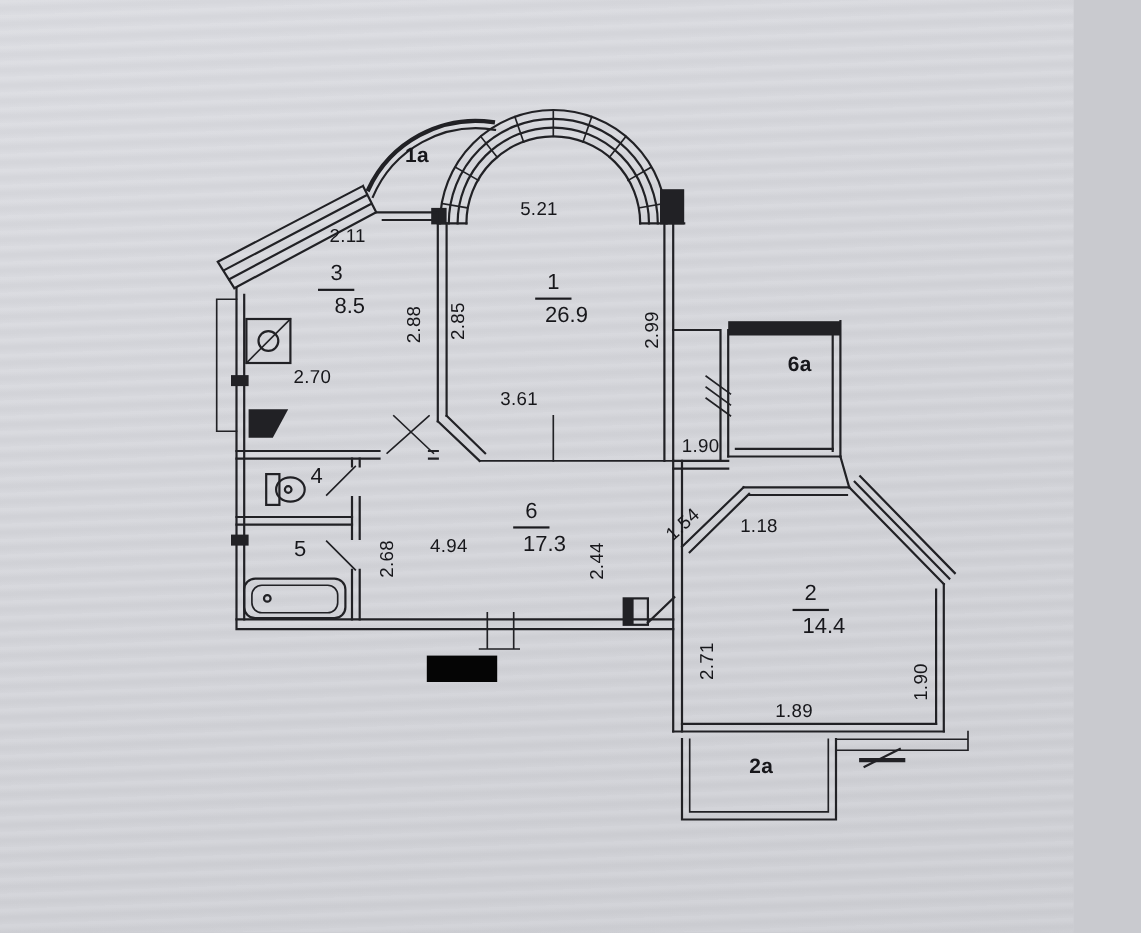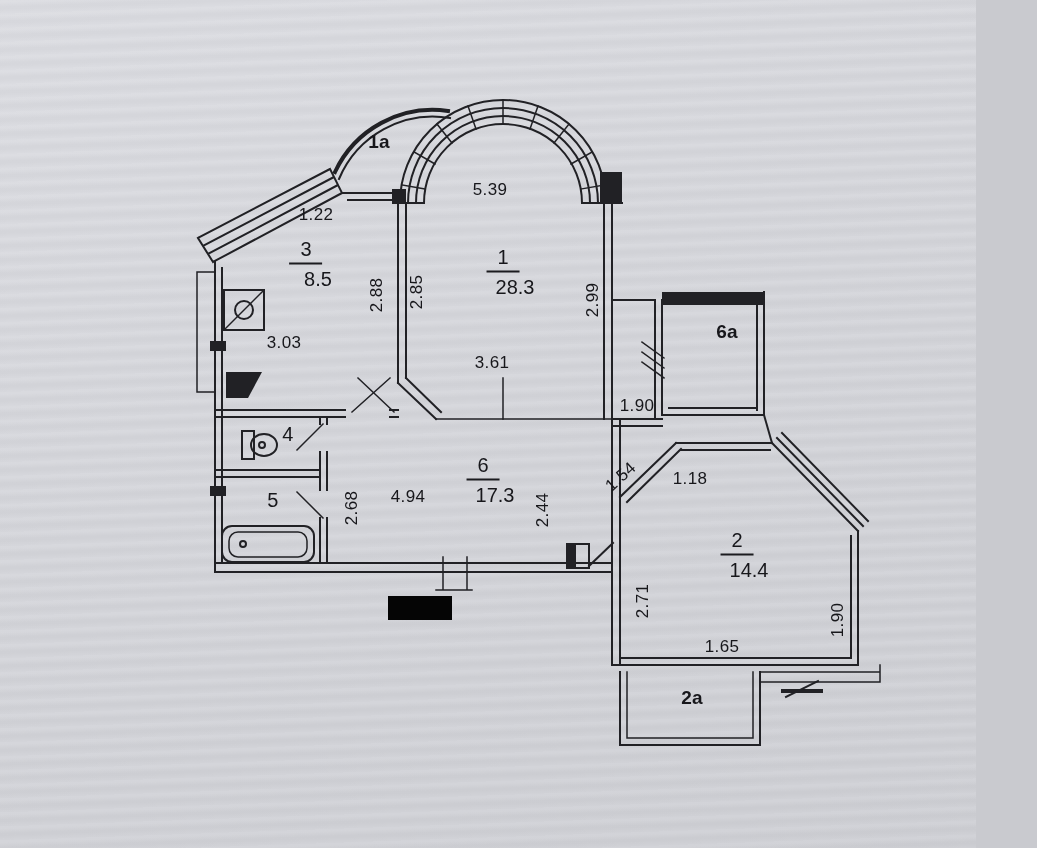--- a/index.html
+++ b/index.html
@@ -186,41 +186,41 @@
   <div class="lbl bold" style="left:379px;top:142px">1a</div>
   <div class="lbl bold" style="left:727px;top:332px">6a</div>
   <div class="lbl bold" style="left:692px;top:698px">2a</div>
 
   <div class="roomfrac" style="left:306px;top:264px">
     <div class="rf-num">3</div>
     <div class="rf-area">8.5</div>
   </div>
   <div class="roomfrac" style="left:503px;top:272px">
     <div class="rf-num">1</div>
-    <div class="rf-area">28.3</div>
+    <div class="rf-area">26.9</div>
   </div>
   <div class="roomfrac" style="left:483px;top:480px">
     <div class="rf-num">6</div>
     <div class="rf-area">17.3</div>
   </div>
   <div class="roomfrac" style="left:737px;top:555px">
     <div class="rf-num">2</div>
     <div class="rf-area">14.4</div>
   </div>
   <div class="lbl big" style="left:288px;top:434px">4</div>
   <div class="lbl big" style="left:273px;top:500px">5</div>
 
-  <div class="lbl" style="left:490px;top:190px">5.39</div>
-  <div class="lbl" style="left:316px;top:215px">1.22</div>
-  <div class="lbl" style="left:284px;top:343px">3.03</div>
-  <div class="lbl" style="left:492px;top:363px">3.61</div>
+  <div class="lbl" style="left:490px;top:190px">5.21</div>
+  <div class="lbl" style="left:316px;top:215px">2.11</div>
+  <div class="lbl" style="left:284px;top:343px">2.70</div>
+  <div class="lbl" style="left:472px;top:363px">3.61</div>
   <div class="lbl" style="left:637px;top:406px">1.90</div>
   <div class="lbl" style="left:408px;top:497px">4.94</div>
   <div class="lbl" style="left:690px;top:479px">1.18</div>
-  <div class="lbl" style="left:722px;top:647px">1.65</div>
+  <div class="lbl" style="left:722px;top:647px">1.89</div>
 
   <div class="lbl rot" style="left:377px;top:295px">2.88</div>
   <div class="lbl rot" style="left:417px;top:292px">2.85</div>
   <div class="lbl rot" style="left:593px;top:300px">2.99</div>
   <div class="lbl rot" style="left:352px;top:508px">2.68</div>
   <div class="lbl rot" style="left:543px;top:510px">2.44</div>
   <div class="lbl rot" style="left:643px;top:601px">2.71</div>
   <div class="lbl rot" style="left:838px;top:620px">1.90</div>
 
   <div class="lbl rot45" style="left:621px;top:477px">1.54</div>

